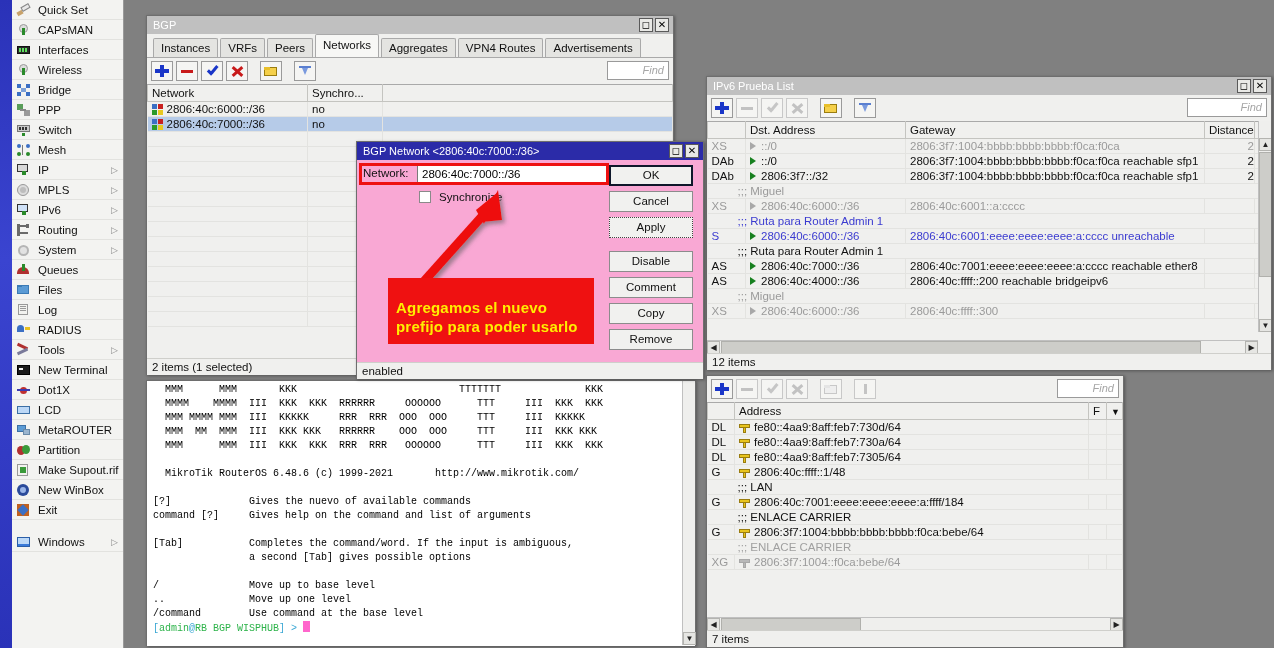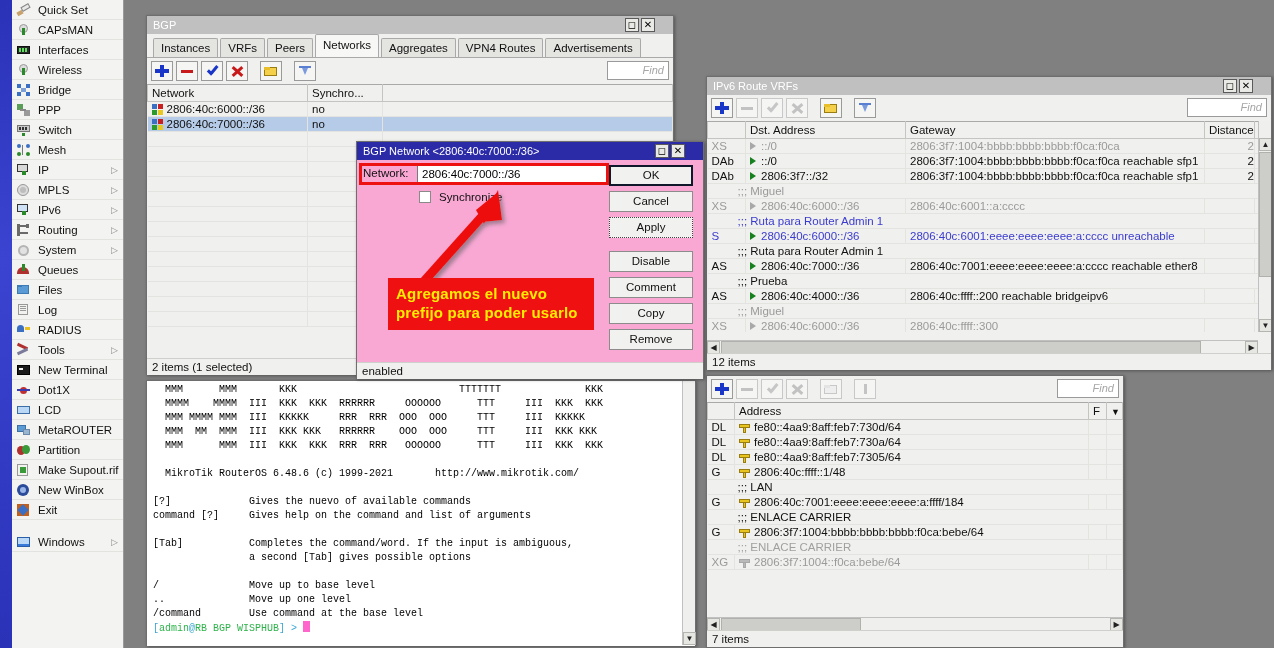--- a/index.html
+++ b/index.html
@@ -45,21 +45,21 @@
 
   
   .win {
     position: absolute;
     background: #f0f0ee;
     border: 1px solid #6e6e6e;
     box-shadow: 1px 1px 3px rgba(0,0,0,.35);
   }
   .win-title {
     height: 18px; line-height: 18px;
-    padding-left: 6px; padding-right: 16px;
+    padding-left: 6px; padding-right: 2px;
     color: #ffffff; font-size: 11px;
     display: flex; align-items: center; justify-content: space-between;
     user-select: none;
   }
   .win-title.inactive { background: #c0c0c0; color:#ffffff; }
   .win-title.active { background: #2b2ba8; color:#ffffff; }
   .win-btns { display: flex; gap: 2px; padding-right: 2px; }
   .win-btn {
     width: 14px; height: 14px; background: #e9e9e6;
     border: 1px solid #5a5a5a; color: #000;
@@ -129,21 +129,21 @@
 
   .cb {
     display:inline-block; width:12px; height:12px; border:1px solid #8a8a8a;
     background:#fff; vertical-align:-2px; margin-right:5px;
   }
 
   
   .anno-box {
     position: absolute; background:#ef1111; color:#ffee00;
     font-weight: bold; font-size: 15px; line-height: 19px;
-    padding: 6px 8px 8px 8px; letter-spacing: .2px;
+    padding: 20px 8px 8px 8px; letter-spacing: .2px;
   }
   .hl-rect {
     position:absolute; border: 3px solid #ee1111; pointer-events:none;
   }
 
   
   #terminal-win { }
   .term {
     background:#ffffff; color:#000; font-family:"Liberation Mono", monospace;
     font-size: 10px; line-height: 14px; white-space: pre; overflow: hidden;
@@ -685,21 +685,21 @@
         <div class="arr" style="right:0;">▶</div>
       </div>
       <div class="status-bar">
         <span>7 items</span>
       </div>
     </div>
   </div>
 
   <div class="win" id="route-win" style="left:706px; top:76px; width:566px; height:294px;">
     <div class="win-title inactive">
-      <span>IPv6 Route VRFs</span>
+      <span>IPv6 Prueba List</span>
       <span class="win-btns">
         <span class="win-btn">◻</span>
         <span class="win-btn">✕</span>
       </span>
     </div>
     <div class="win-body" style="height:275px;">
       <div class="toolbar" id="route-toolbar">
         <div class="tb-btn">
             <span style="position: relative; display: block; width: 16px; height: 14px;">
               <i style="position: absolute; left: 6px; top: 1px; width: 4px; height: 12px; background: rgb(26, 54, 200);"></i>
@@ -802,23 +802,20 @@
               <tr>
                 <td colspan="5" style="padding-left: 30px;"><span class="cmt" style="color: rgb(17, 17, 17);">;;; Ruta para Router Admin 1</span></td>
               </tr>
               <tr class="">
                 <td>AS</td>
                 <td><span class="tri"></span><span>2806:40c:7000::/36</span></td>
                 <td>2806:40c:7001:eeee:eeee:eeee:a:cccc reachable ether8</td>
                 <td style="text-align: right; overflow: hidden; padding-right: 0px;"></td>
                 <td></td>
               </tr>
-              <tr>
-                <td colspan="5" style="padding-left: 30px;"><span class="cmt" style="color: rgb(17, 17, 17);">;;; Prueba</span></td>
-              </tr>
               <tr class="">
                 <td>AS</td>
                 <td><span class="tri"></span><span>2806:40c:4000::/36</span></td>
                 <td>2806:40c:ffff::200 reachable bridgeipv6</td>
                 <td style="text-align: right; overflow: hidden; padding-right: 0px;"></td>
                 <td></td>
               </tr>
               <tr>
                 <td colspan="5" style="padding-left: 30px;"><span class="cmt dim">;;; Miguel</span></td>
               </tr>

